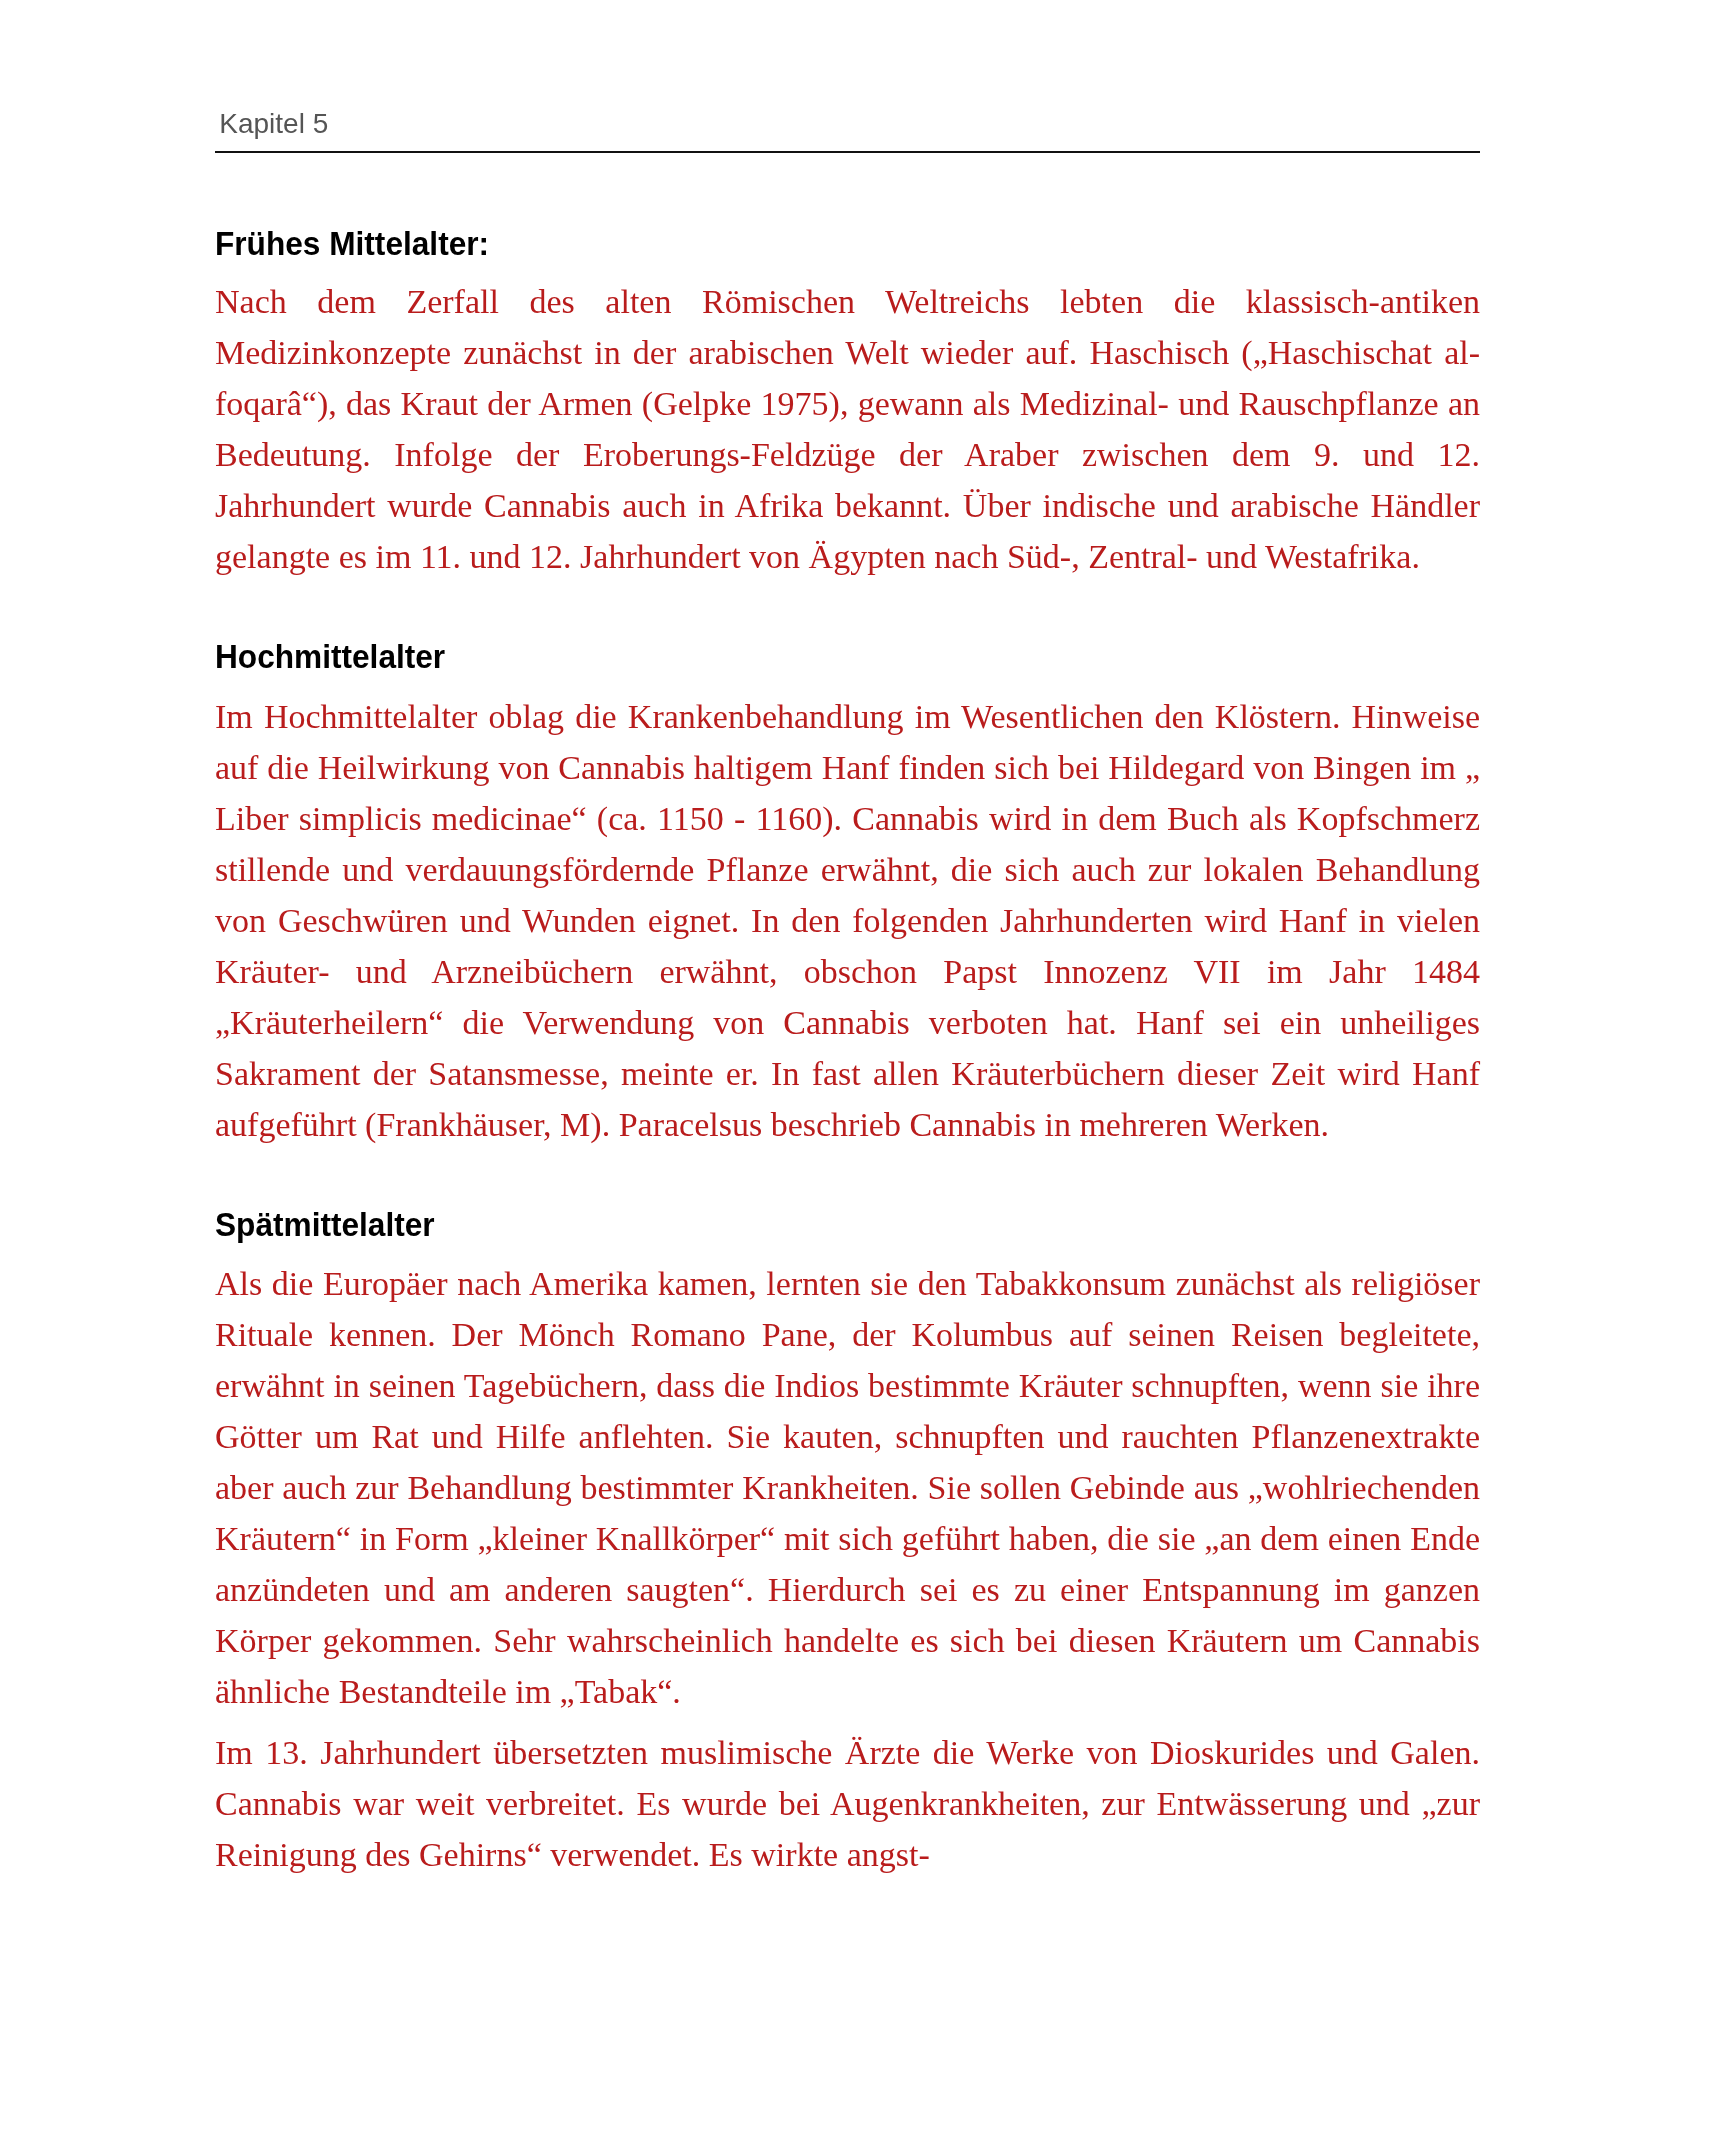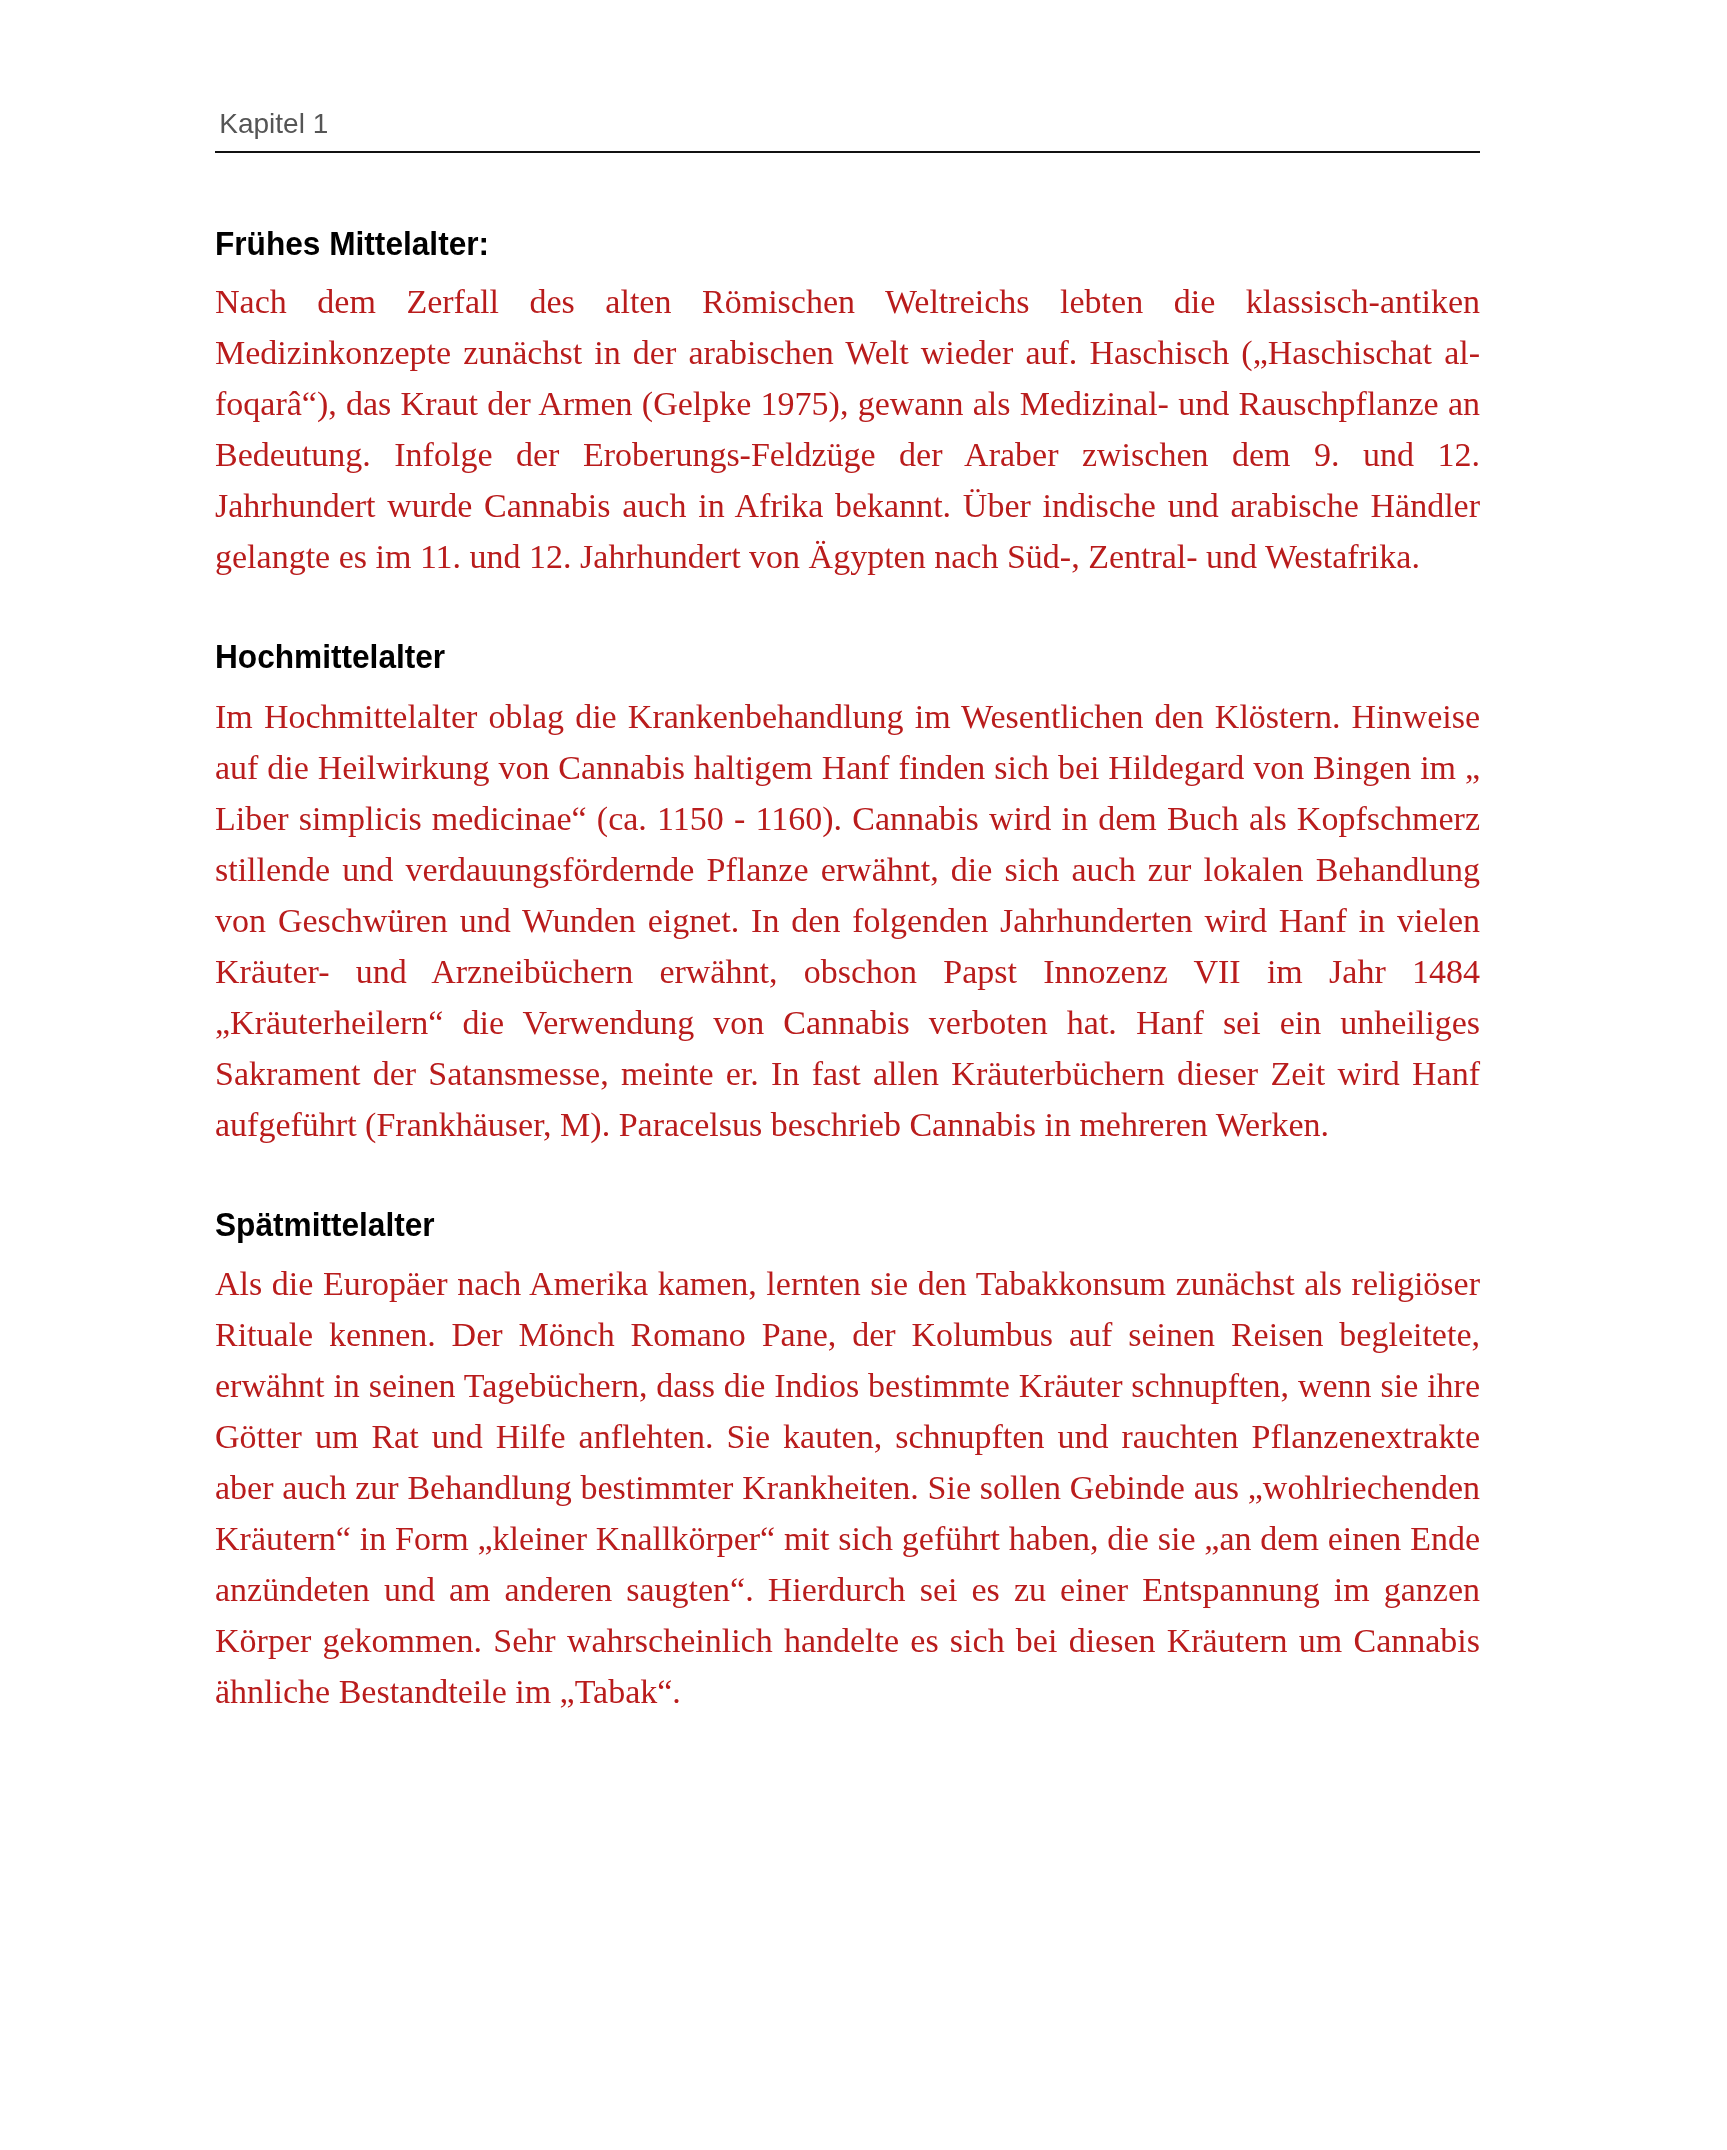--- a/index.html
+++ b/index.html
@@ -26,34 +26,35 @@
     margin: 0; color: #b91c1c;
   }
   p.body-text + p.body-text { margin-top: 9.5px; }
   .section { margin-bottom: 55px; }
   .section.first h2 { margin-bottom: 13px; }
 </style>
 </head>
 <body>
 
 <div class="page">
-  <div class="running-head">Kapitel 1</div>
+  <div class="running-head">Kapitel 5</div>
   <div class="head-rule"></div>
 
   <div class="content">
     <div class="section first">
       <h2 class="section-heading">Frühes Mittelalter:</h2>
       <p class="body-text">Nach dem Zerfall des alten Römischen Weltreichs lebten die klassisch-antiken Medizinkonzepte zunächst in der arabischen Welt wieder auf. Haschisch („Haschischat al-foqarâ“), das Kraut der Armen (Gelpke 1975), gewann als Medizinal- und Rauschpflanze an Bedeutung. Infolge der Eroberungs-Feldzüge der Araber zwischen dem 9. und 12. Jahrhundert wurde Cannabis auch in Afri­ka bekannt. Über indische und arabische Händler gelangte es im 11. und 12. Jahrhundert von Ägypten nach Süd-, Zentral- und Westafrika.</p>
     </div>
 
     <div class="section">
       <h2 class="section-heading">Hochmittelalter</h2>
       <p class="body-text">Im Hochmittelalter oblag die Krankenbehandlung im Wesentlichen den Klös­tern. Hinweise auf die Heilwirkung von Cannabis haltigem Hanf finden sich bei Hildegard von Bingen im „ Liber simplicis medicinae“ (ca. 1150 - 1160). Cannabis wird in dem Buch als Kopfschmerz stillende und verdauungsfördernde Pflanze erwähnt, die sich auch zur lokalen Behandlung von Geschwüren und Wunden eignet. In den folgenden Jahrhunderten wird Hanf in vielen Kräuter- und Arz­neibüchern erwähnt, obschon Papst Innozenz VII im Jahr 1484 „Kräuterheilern“ die Verwendung von Cannabis verboten hat. Hanf sei ein unheiliges Sakrament der Satansmesse, meinte er. In fast allen Kräuterbüchern dieser Zeit wird Hanf aufgeführt (Frankhäuser, M). Paracelsus beschrieb Cannabis in mehreren Wer­ken.</p>
     </div>
 
     <div class="section">
       <h2 class="section-heading">Spätmittelalter</h2>
       <p class="body-text">Als die Europäer nach Amerika kamen, lernten sie den Tabakkonsum zunächst als religiöser Rituale kennen. Der Mönch Romano Pane, der Kolumbus auf sei­nen Reisen begleitete, erwähnt in seinen Tagebüchern, dass die Indios bestimm­te Kräuter schnupften, wenn sie ihre Götter um Rat und Hilfe anflehten. Sie kauten, schnupften und rauchten Pflanzenextrakte aber auch zur Behandlung bestimmter Krankheiten. Sie sollen Gebinde aus „wohlriechenden Kräutern“ in Form „kleiner Knallkörper“ mit sich geführt haben, die sie „an dem einen Ende anzündeten und am anderen saugten“. Hierdurch sei es zu einer Entspannung im ganzen Körper gekommen. Sehr wahrscheinlich handelte es sich bei diesen Kräutern um Cannabis ähnliche Bestandteile im „Tabak“.</p>
+      <p class="body-text">Im 13. Jahrhundert übersetzten muslimische Ärzte die Werke von Dioskurides und Galen. Cannabis war weit verbreitet. Es wurde bei Augenkrankheiten, zur Entwässerung und „zur Reinigung des Gehirns“ verwendet. Es wirkte angst-</p>
     </div>
   </div>
 
 </div>
 
 
 </body></html>

